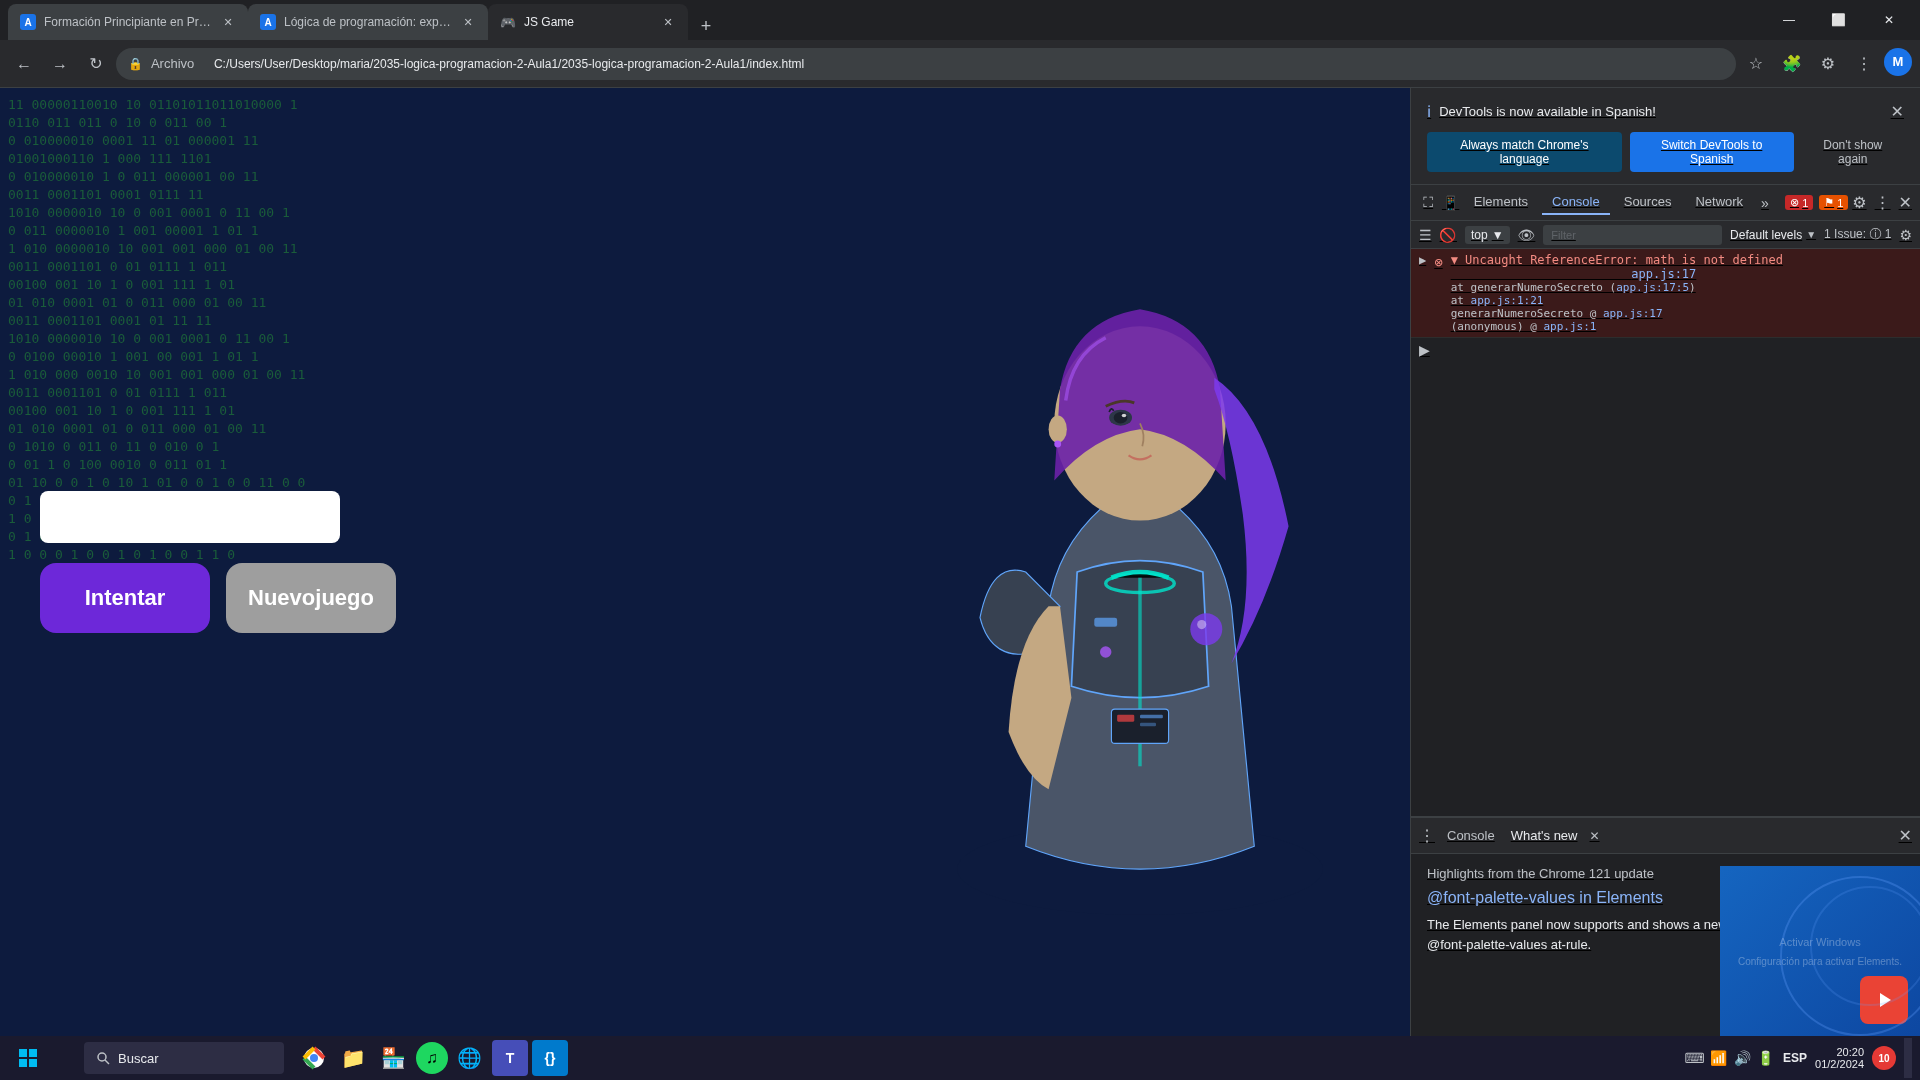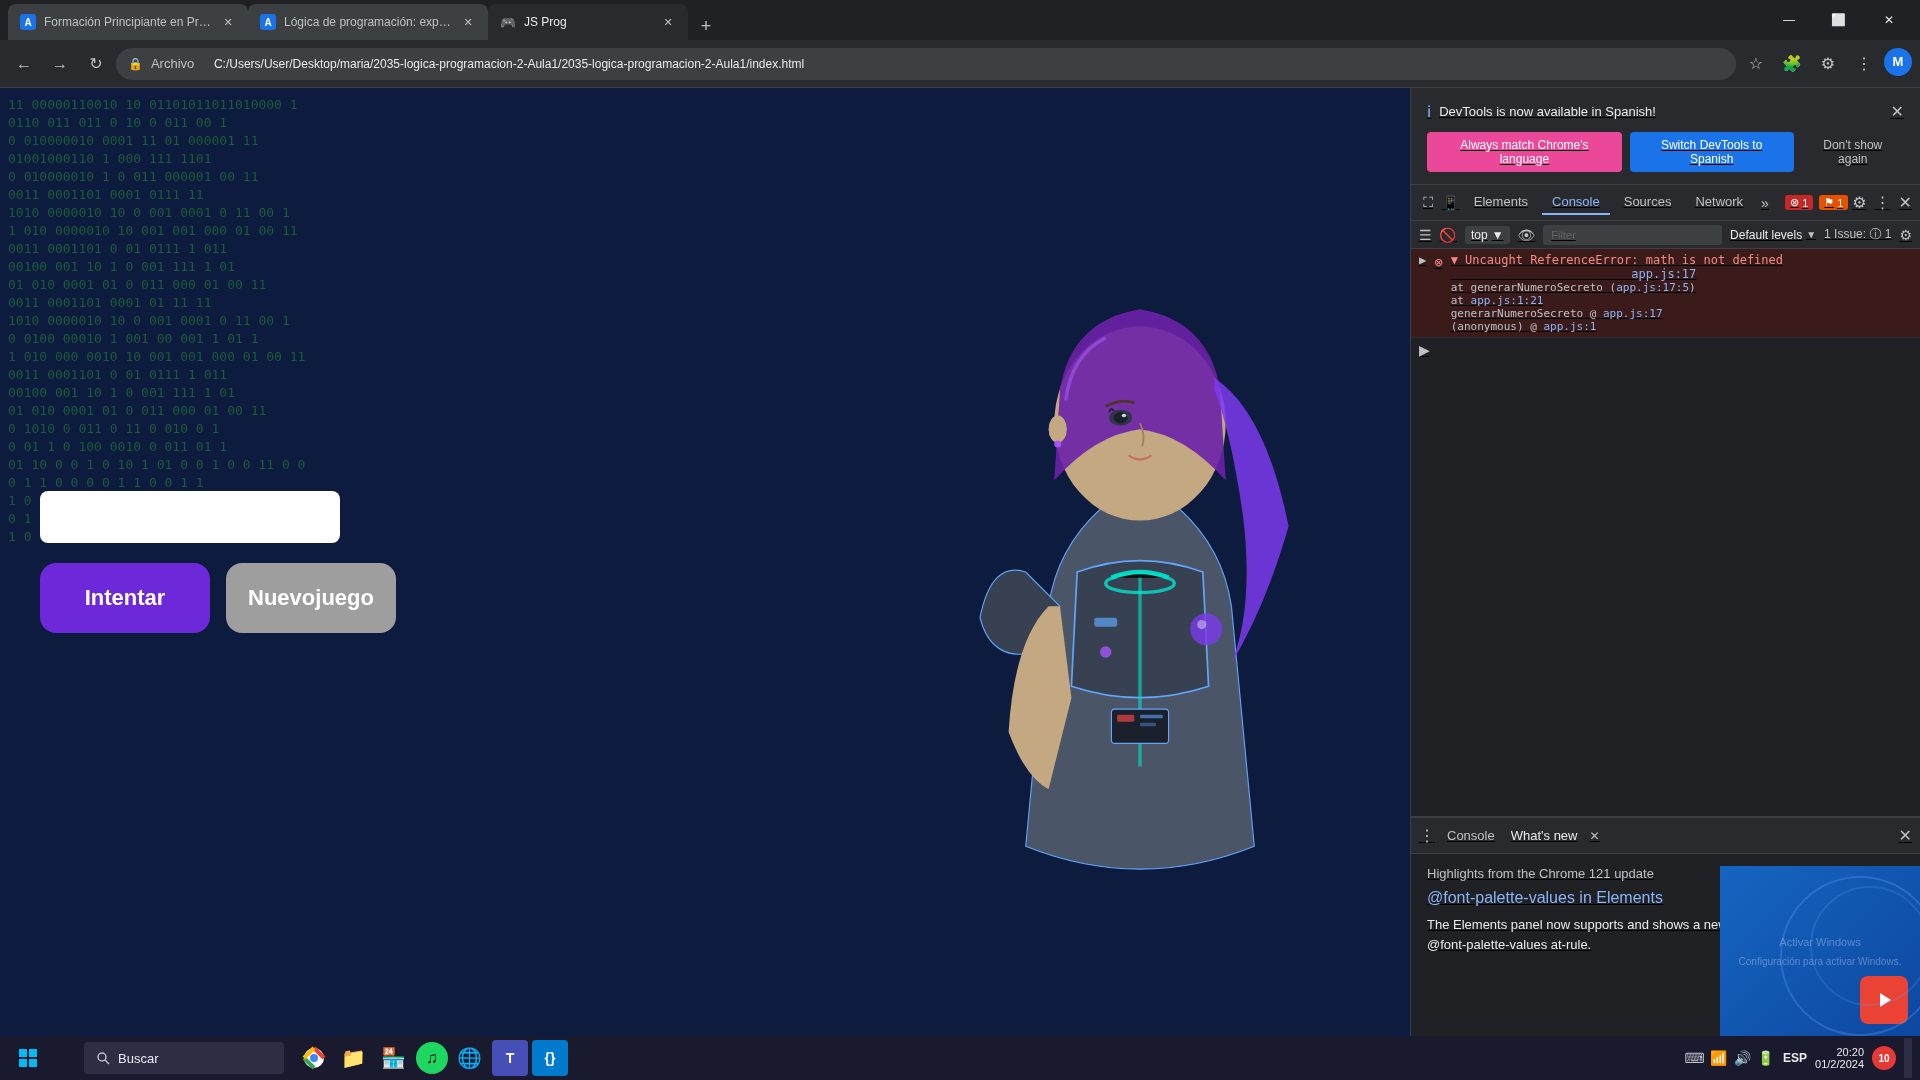--- a/index.html
+++ b/index.html
@@ -65,21 +65,21 @@
     
     .devtools { width: 510px; background: #202124; display: flex; flex-direction: column; border-left: 1px solid #3c4043; flex-shrink: 0; }
 
     
     .devtools-banner { background: #292a2d; border-bottom: 1px solid #3c4043; padding: 12px 16px; display: flex; flex-direction: column; gap: 10px; }
     .banner-row1 { display: flex; align-items: center; gap: 8px; }
     .banner-info-icon { color: #8ab4f8; font-size: 16px; }
     .banner-text { font-size: 13px; color: #e8eaed; flex: 1; }
     .banner-close { color: #bdc1c6; cursor: pointer; font-size: 16px; }
     .banner-buttons { display: flex; gap: 8px; align-items: center; }
-    .banner-btn-primary { background: #ec4899; color: white; border: none; border-radius: 4px; padding: 6px 12px; font-size: 12px; cursor: pointer; font-weight: 500; }
+    .banner-btn-primary { background: #0c4a6e; color: white; border: none; border-radius: 4px; padding: 6px 12px; font-size: 12px; cursor: pointer; font-weight: 500; }
     .banner-btn-secondary { background: #1a73e8; color: white; border: none; border-radius: 4px; padding: 6px 12px; font-size: 12px; cursor: pointer; font-weight: 500; }
     .banner-btn-text { background: none; border: none; color: #bdc1c6; font-size: 12px; cursor: pointer; padding: 6px 8px; }
 
     
     .devtools-toolbar { height: 36px; background: #292a2d; display: flex; align-items: center; padding: 0 8px; border-bottom: 1px solid #3c4043; gap: 4px; flex-shrink: 0; }
     .devtools-panel-icon { width: 24px; height: 24px; display: flex; align-items: center; justify-content: center; color: #bdc1c6; cursor: pointer; font-size: 14px; }
     .devtools-tab { padding: 4px 10px; font-size: 13px; color: #bdc1c6; cursor: pointer; border-bottom: 2px solid transparent; }
     .devtools-tab.active { color: #8ab4f8; border-bottom: 2px solid #8ab4f8; }
     .devtools-more { color: #bdc1c6; font-size: 14px; cursor: pointer; padding: 4px; }
     .error-badge { background: #c62828; color: white; border-radius: 3px; font-size: 11px; padding: 1px 5px; display: flex; align-items: center; gap: 3px; }
@@ -141,21 +141,21 @@
       <span class="tab-title">Formación Principiante en Prog...</span>
       <div class="tab-close">✕</div>
     </div>
     <div class="tab">
       <div class="tab-favicon" style="background:#1a73e8;border-radius:3px;color:white;font-size:10px;font-weight:bold;">A</div>
       <span class="tab-title">Lógica de programación: explo...</span>
       <div class="tab-close">✕</div>
     </div>
     <div class="tab active">
       <div class="tab-favicon" style="font-size:13px;">🎮</div>
-      <span class="tab-title">JS Prog</span>
+      <span class="tab-title">JS Game</span>
       <div class="tab-close">✕</div>
     </div>
     <div class="tab-new">+</div>
     <div class="tab-controls">
       <div class="win-btn">—</div>
       <div class="win-btn">⬜</div>
       <div class="win-btn close">✕</div>
     </div>
   </div>
 
@@ -183,20 +183,21 @@
     <div class="game-area">
 
       <div class="binary-bg">
         <div class="binary-row">11 00000110010 10 01101011011010000 1</div>
         <div class="binary-row">0110 011 011 0 10 0 011 00 1</div>
         <div class="binary-row">0 010000010 0001 11 01 000001 11</div>
         <div class="binary-row">01001000110 1 000 111 1101</div>
         <div class="binary-row">0 010000010 1 0 011 000001 00 11</div>
         <div class="binary-row">0011 0001101 0001 0111 11</div>
         <div class="binary-row">1010 0000010 10 0 001 0001 0 11 00 1</div>
+        <div class="binary-row">0 011 0000010 1 001 00001 1 01 1</div>
         <div class="binary-row">1 010 0000010 10 001 001 000 01 00 11</div>
         <div class="binary-row">0011 0001101 0 01 0111 1 011</div>
         <div class="binary-row">00100 001 10 1 0 001 111 1 01</div>
         <div class="binary-row">01 010 0001 01 0 011 000 01 00 11</div>
         <div class="binary-row">0011 0001101 0001 01 11 11</div>
         <div class="binary-row">1010 0000010 10 0 001 0001 0 11 00 1</div>
         <div class="binary-row">0 0100 00010 1 001 00 001 1 01 1</div>
         <div class="binary-row">1 010 000 0010 10 001 001 000 01 00 11</div>
         <div class="binary-row">0011 0001101 0 01 0111 1 011</div>
         <div class="binary-row">00100 001 10 1 0 001 111 1 01</div>
@@ -379,21 +380,21 @@
         <div class="bottom-content">
           <span class="bottom-highlight-text">Highlights from the Chrome 121 update</span>
           <span class="bottom-feature-title">@font-palette-values in Elements</span>
           <span class="bottom-feature-text">The Elements panel now supports and shows a new section in Styles for the @font-palette-values at-rule.</span>
           <div class="bottom-thumbnail">
             <div style="position:absolute;top:0;left:0;right:0;bottom:0;background:linear-gradient(135deg,#1565c0 0%,#0d47a1 100%);display:flex;flex-direction:column;align-items:center;justify-content:center;gap:8px;">
               <div style="color:rgba(255,255,255,0.3);font-size:11px;text-align:center;padding:0 8px;">
                 <span>Activar Windows</span>
               </div>
               <div style="color:rgba(255,255,255,0.3);font-size:10px;text-align:center;padding:0 8px;">
-                <span>Configuración para activar Windows.</span>
+                <span>Configuración para activar Elements.</span>
               </div>
             </div>
             <div style="position:absolute;bottom:12px;right:12px;">
               <div class="play-btn">
                 <svg width="24" height="24" viewBox="0 0 24 24">
                     <polygon points="8,5 19,12 8,19" fill="white"></polygon>
                   </svg>
               </div>
             </div>
 

